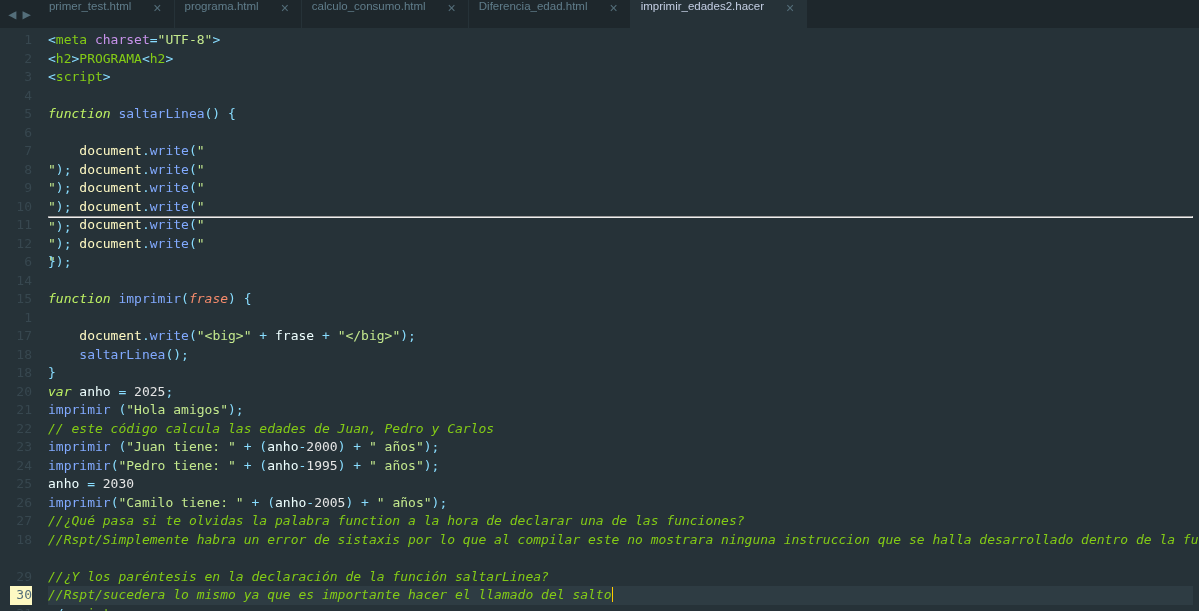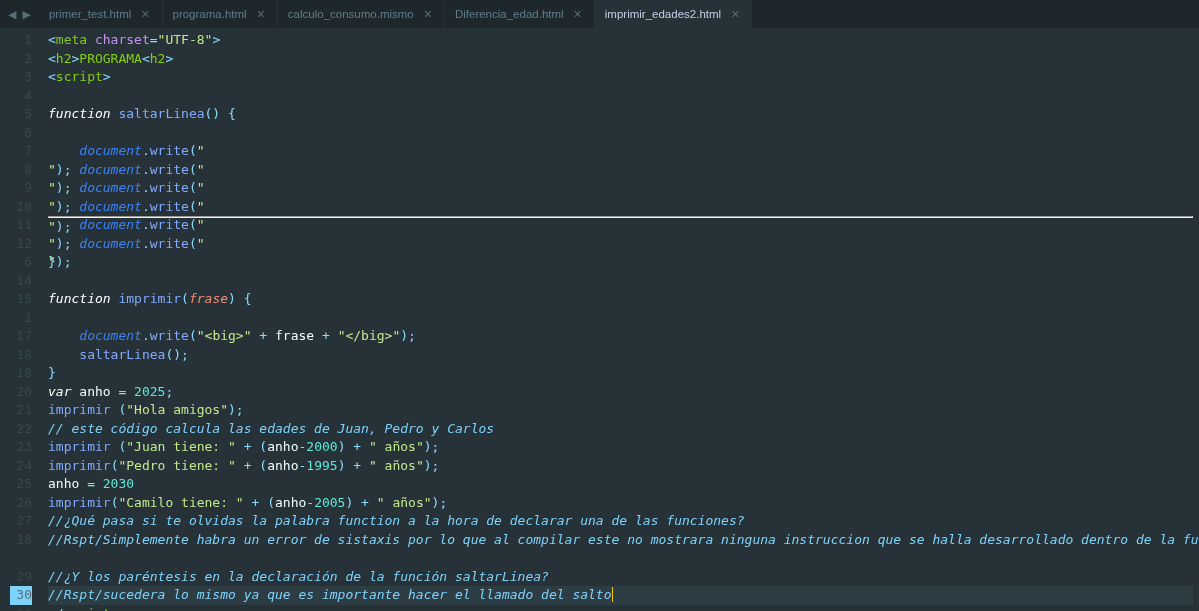--- a/index.html
+++ b/index.html
@@ -1,41 +1,41 @@
 <!DOCTYPE html>
 <html><head>
 <meta charset="utf-8">
 <style>
 *{margin:0;padding:0;box-sizing:border-box}
 body{background:#263238;font-family:Menlo,Consolas,monospace;font-size:13px;color:#c3cee3;overflow:hidden;width:1199px;height:611px}
 .nav-arrows{display:flex;align-items:center;padding:0 6px;gap:2px;height:28px;background:#1e272c}
 .arrow{color:#546e7a;font-size:14px;cursor:pointer;padding:0 2px}
 .tabs{display:flex;background:#1e272c;height:28px;flex:1}
 .top{display:flex;background:#1e272c;height:28px}
-.tab{display:flex;align-items:center;padding:0 10px;color:#607d8b;font-size:11.5px;font-family:-apple-system,BlinkMacSystemFont,"Segoe UI",sans-serif;border-right:1px solid #263238;cursor:pointer;gap:8px}
+.tab{display:flex;padding:0 10px;color:#607d8b;font-size:11.5px;font-family:-apple-system,BlinkMacSystemFont,"Segoe UI",sans-serif;border-right:1px solid #263238;cursor:pointer;gap:20px}
 .tab.active{background:#263238;color:#c3cee3}
 .tab .close{color:#546e7a;font-size:14px;padding:0 2px}
 .editor{display:flex;height:calc(611px - 28px)}
 .gutter{background:#263238;text-align:right;padding:3px 10px 0 10px;color:#37474f;font-size:13px;line-height:18.5px;user-select:none;min-width:42px}
 .gutter .ln{height:18.5px}
-.gutter .hl{background:#7dd3fc;color:#546e7a}
+.gutter .hl{background:#fef9c3;color:#546e7a}
 .code{flex:1;padding:3px 6px 0 6px;line-height:18.5px;white-space:pre;overflow:hidden}
 .code .row{height:18.5px}
 .code .hl{background:#2e3c43}
 .p{color:#89ddff}
 .t{color:#84cc16}
 .a{color:#c792ea}
 .o{color:#89ddff}
 .s{color:#c3e88d}
-.k{color:#ffffff;font-style:italic}
+.k{color:#bef264;font-style:italic}
 .fn{color:#82aaff}
-.i{color:#3b82f6;font-style:italic}
-.n{color:#5eead4}
+.i{color:#fef9c3;}
+.n{color:#e5e5e5}
 .v{color:#eeffff}
-.c{color:#7dd3fc;font-style:italic}
+.c{color:#84cc16;font-style:italic}
 .pr{color:#f78c6c;font-style:italic}
 .txt{color:#84cc16}
 .cursor{border-right:1px solid #ffcc00}
 </style>
 </head>
 <body>
 
 <div class="top">
   <div class="nav-arrows">
     <span class="arrow">◀</span>
@@ -44,29 +44,29 @@
   <div class="tabs">
     <div class="tab">
         <span>primer_test.html</span>
         <span class="close">×</span>
       </div>
     <div class="tab">
         <span>programa.html</span>
         <span class="close">×</span>
       </div>
     <div class="tab">
-        <span>calculo_consumo.mismo</span>
+        <span>calculo_consumo.html</span>
         <span class="close">×</span>
       </div>
     <div class="tab">
         <span>Diferencia_edad.html</span>
         <span class="close">×</span>
       </div>
     <div class="tab active">
-        <span>imprimir_edades2.html</span>
+        <span>imprimir_edades2.hacer</span>
         <span class="close">×</span>
       </div>
   </div>
 </div>
 
 <div class="editor">
   <div class="gutter">
     <div class="ln">1</div>
     <div class="ln">2</div>
     <div class="ln">3</div>

